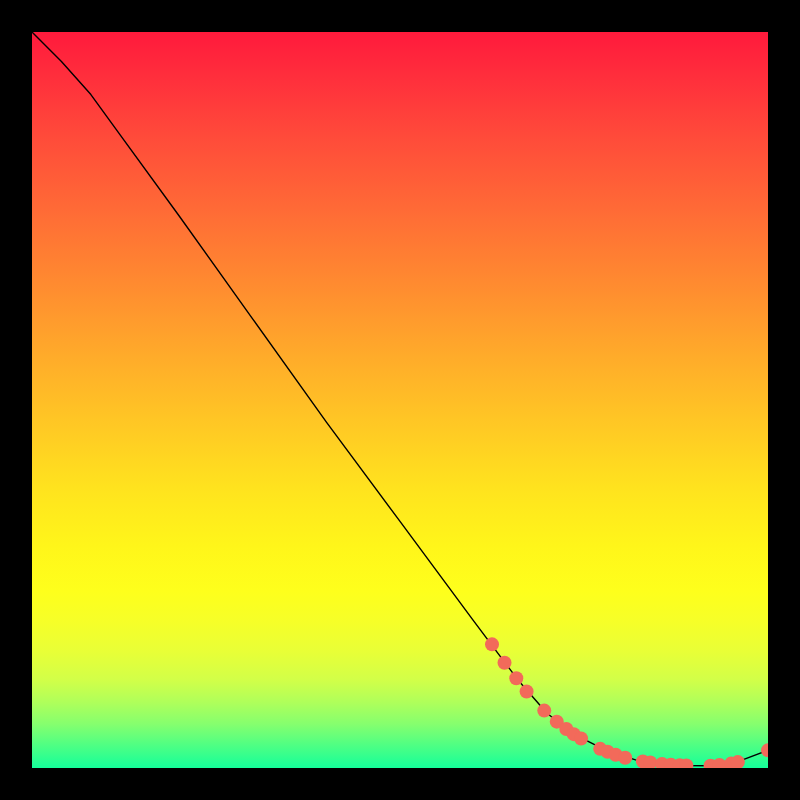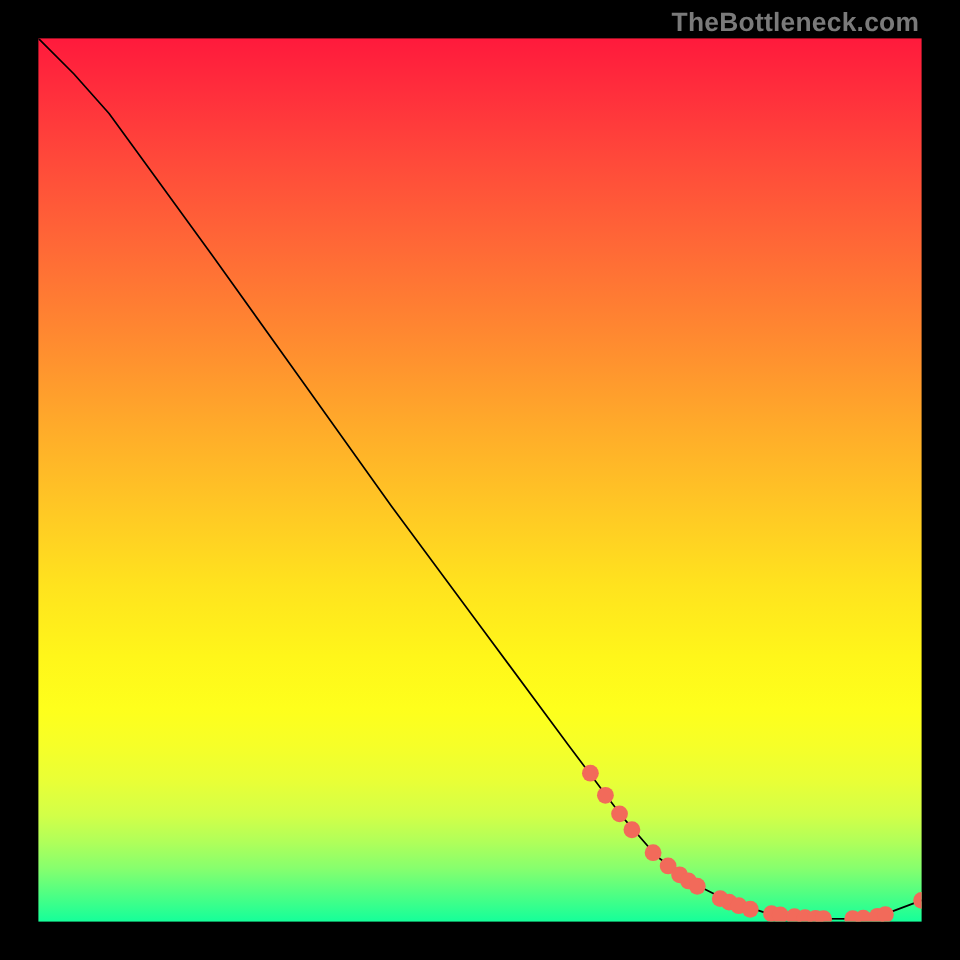--- a/index.html
+++ b/index.html
@@ -61,21 +61,20 @@
     font-size: 22px;
     font-weight: 600;
     letter-spacing: 0.2px;
     user-select: none;
   }
 </style>
 </head>
 <body>
 
 <div class="stage">
-  <div class="watermark">TheBottleneck.com</div>
   <div class="plot">
     <div class="gradient"></div>
     <svg class="overlay" viewBox="0 0 736 736" preserveAspectRatio="none">
       <path id="curve-path" fill="none" stroke="#000" stroke-width="1.4" stroke-linejoin="round" stroke-linecap="round" d="M0.00 0.00 L29.44 29.44 L58.88 62.56 L88.32 103.04 L147.20 184.00 L220.80 287.04 L294.40 390.08 L368.00 489.44 L441.60 588.80 L485.76 647.68 L515.20 681.54 L544.64 703.62 L574.08 718.34 L603.52 727.90 L632.96 732.69 L647.68 733.50 L677.12 733.79 L706.56 729.38 L736.00 718.34"></path>
       <g id="markers">
           <circle cx="460.00" cy="612.35" r="7" fill="#f26a5a"></circle>
           <circle cx="472.51" cy="630.75" r="7" fill="#f26a5a"></circle>
           <circle cx="484.29" cy="646.21" r="7" fill="#f26a5a"></circle>
           <circle cx="494.59" cy="659.46" r="7" fill="#f26a5a"></circle>
           <circle cx="512.26" cy="678.59" r="7" fill="#f26a5a"></circle>

